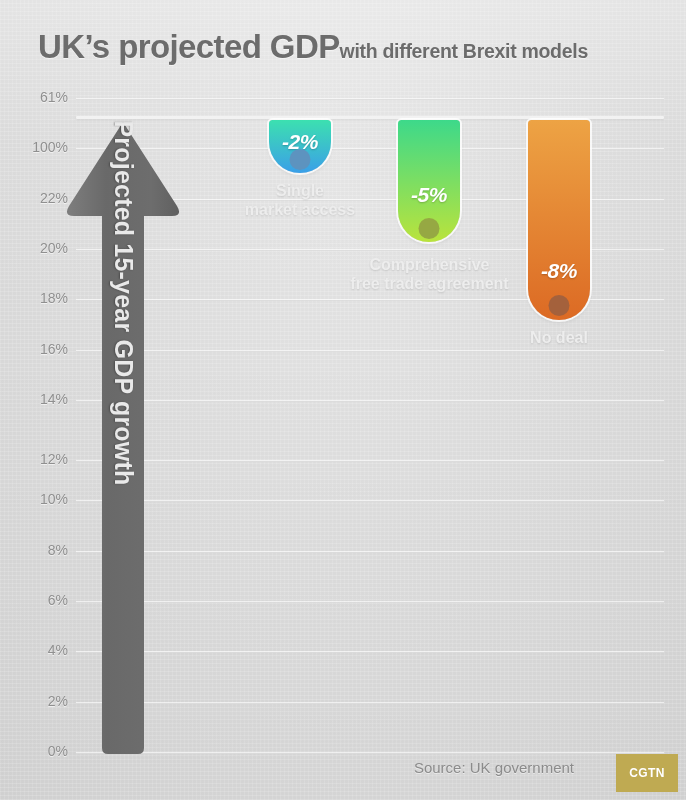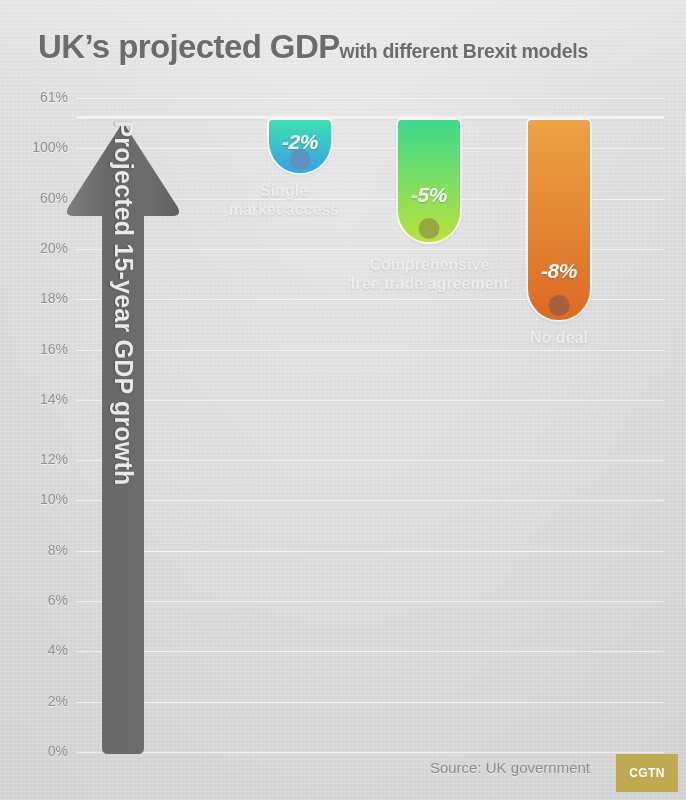--- a/index.html
+++ b/index.html
@@ -157,21 +157,21 @@
     font-weight: bold;
     color: #ededed;
     line-height: 19px;
     text-shadow: 0 1px 2px rgba(0,0,0,0.13);
     white-space: pre-line;
   }
 
   
   .source {
     position: absolute;
-    right: 96px;
+    right: 112px;
     bottom: 24px;
     font-size: 15px;
     color: #8b8b8b;
     text-shadow: 0 1px 0 rgba(255,255,255,0.5);
     white-space: nowrap;
   }
   .logo {
     position: absolute;
     right: 8px;
     bottom: 8px;
@@ -236,21 +236,21 @@
         </div>
         <div class="axis-row" style="top: 299.231px;">
           <div class="axis-label">18%</div>
           <div class="gridline"></div>
         </div>
         <div class="axis-row" style="top: 248.923px;">
           <div class="axis-label">20%</div>
           <div class="gridline"></div>
         </div>
         <div class="axis-row" style="top: 198.615px;">
-          <div class="axis-label">60%</div>
+          <div class="axis-label">22%</div>
           <div class="gridline"></div>
         </div>
         <div class="axis-row" style="top: 148.308px;">
           <div class="axis-label">100%</div>
           <div class="gridline"></div>
         </div>
         <div class="axis-row" style="top: 98px;">
           <div class="axis-label">61%</div>
           <div class="gridline"></div>
         </div>
@@ -271,21 +271,21 @@
       <path d="M61 4 L115 88 Q121 98 110 98 L82 98 L82 630 Q82 636 76 636 L46 636 Q40 636 40 630 L40 98 L12 98 Q1 98 7 88 Z" fill="url(#arrowGrad)" stroke="none" stroke-linejoin="round"></path>
     </svg>
     <div class="arrow-text">Projected 15-year GDP growth</div>
   </div>
 
   <div id="bars-layer">
       <div class="bar" style="left: 269px; top: 120px; width: 62px; height: 53px; background: linear-gradient(rgb(60, 224, 176) 0%, rgb(59, 159, 232) 100%);">
         <div class="bar-value" style="top: 10px;">-2%</div>
         <div class="bar-dot" style="top: 29px; background: rgb(93, 147, 191);"></div>
       </div>
-      <div class="bar-caption" style="left: 228px; top: 181px; width: 112px;">Single
+      <div class="bar-caption" style="left: 244px; top: 181px; width: 112px;">Single
 market access</div>
       <div class="bar" style="left: 398px; top: 120px; width: 62px; height: 122px; background: linear-gradient(rgb(61, 217, 138) 0%, rgb(186, 227, 60) 100%);">
         <div class="bar-value" style="top: 63px;">-5%</div>
         <div class="bar-dot" style="top: 98px; background: rgb(150, 168, 67);"></div>
       </div>
       <div class="bar-caption" style="left: 347px; top: 255px; width: 165px;">Comprehensive
 free trade agreement</div>
       <div class="bar" style="left: 528px; top: 120px; width: 62px; height: 200px; background: linear-gradient(rgb(237, 163, 68) 0%, rgb(220, 106, 36) 100%);">
         <div class="bar-value" style="top: 139px;">-8%</div>
         <div class="bar-dot" style="top: 175px; background: rgb(164, 97, 60);"></div>

